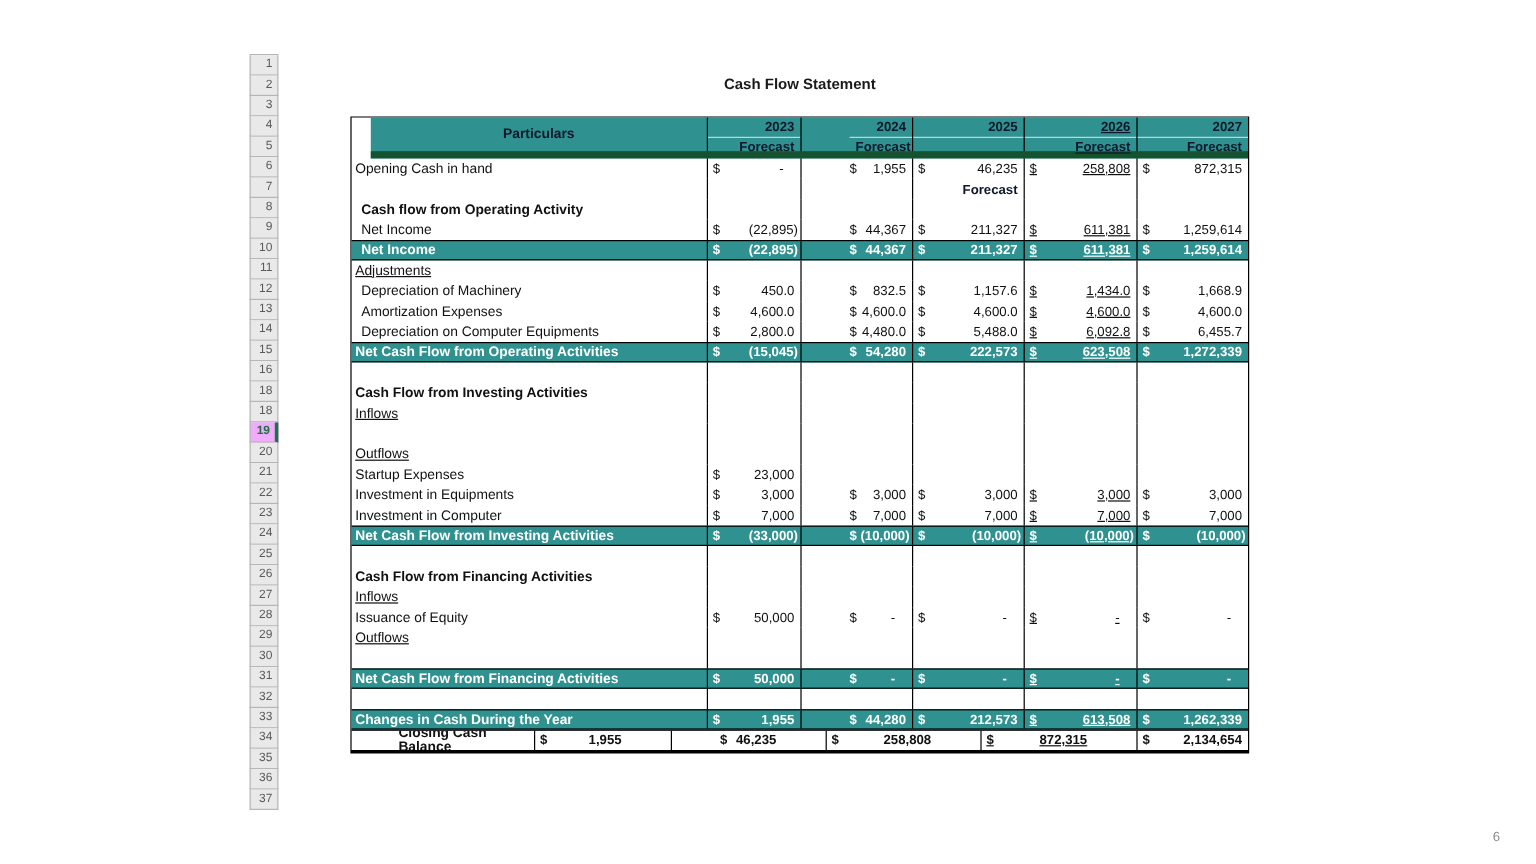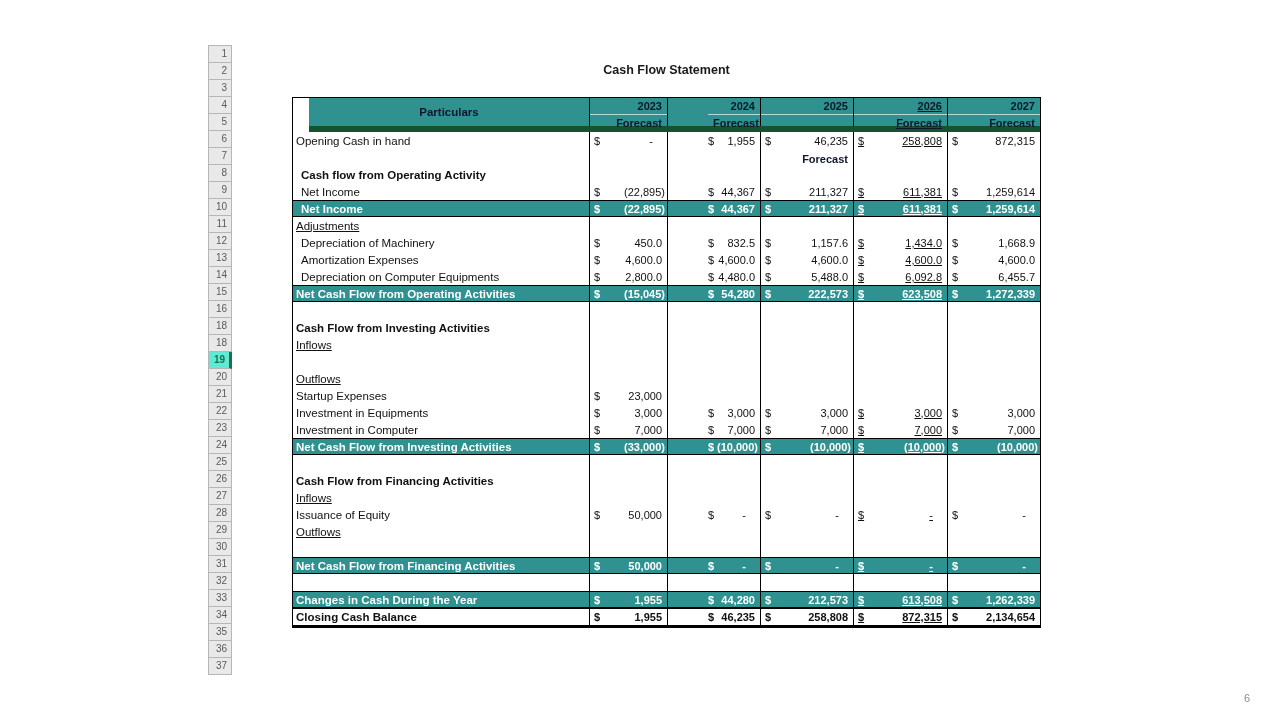--- a/index.html
+++ b/index.html
@@ -4,21 +4,21 @@
 <style>
   html,body{margin:0;padding:0;background:#fff;}
   body{font-family:"Liberation Sans",sans-serif;-webkit-font-smoothing:antialiased;}
   #slide{position:relative;width:1280px;height:720px;background:#ffffff;overflow:hidden;}
 
   
   #row-headers{position:absolute;left:208px;top:45px;width:24px;border-top:1px solid #b6b6b6;}
   .rh{box-sizing:border-box;width:24px;height:17px;background:#e9e9e9;
       border:1px solid #b6b6b6;border-top:none;color:#5a5a5a;font-size:10px;
       text-align:right;padding-right:4px;line-height:15px;}
-  .rh.sel{background:#5eead4;border-right:3px solid #1e7145;color:#1e7145;font-weight:bold;}
+  .rh.sel{background:#f0abfc;border-right:3px solid #1e7145;color:#1e7145;font-weight:bold;}
 
   
   #title{position:absolute;left:292px;top:62px;width:749px;height:17px;text-align:center;
          font-size:12.5px;font-weight:bold;color:#1a1a1a;line-height:17px;}
 
   
   #cfs{position:absolute;left:292px;top:97px;width:749px;box-sizing:border-box;
        border:1px solid #000;border-bottom-width:3px;background:#fff;}
   #thead{display:flex;height:34px;background:var(--teal,#2f9190);color:#0f172a;font-weight:bold;
          border-bottom:6px solid #14532d;box-sizing:border-box;margin-left:16px;}
@@ -33,21 +33,21 @@
   .label.ind{padding-left:8px;}
   .val{display:flex;justify-content:space-between;align-items:center;
        padding:0 5px 0 4px;font-size:11px;border-left:1px solid #000;color:#111;}
   .c1{width:78px;} .c2{width:93px;padding-left:40px;} .c3{width:93px;gap:36px;} .c4{width:94px;text-decoration:underline;} .c5{width:93px;justify-content:space-between;}
 
   .trow.bold .label{font-weight:bold;}
   .trow.underline .label{text-decoration:underline;}
   .trow.teal{background:var(--teal,#2f9190);border-top:1px solid #000;border-bottom:1px solid #000;}
   .trow.teal .label,.trow.teal .val{color:#fff;font-weight:bold;}
   .trow.total{border-top:1px solid #000;}
-  .trow.total .label,.trow.total .val{font-weight:bold;}
+  .trow.total .label,.trow.total .val{font-weight:bold;margin-left:36px;}
   .amt.dash{padding-right:9px;}
   .amt.neg{margin-right:-3px;}
 
   #page-num{position:absolute;right:30px;top:692px;font-size:11px;color:#8c8c8c;}
 </style>
 </head>
 <body>
 
 <div id="slide">
   <div id="row-headers">

